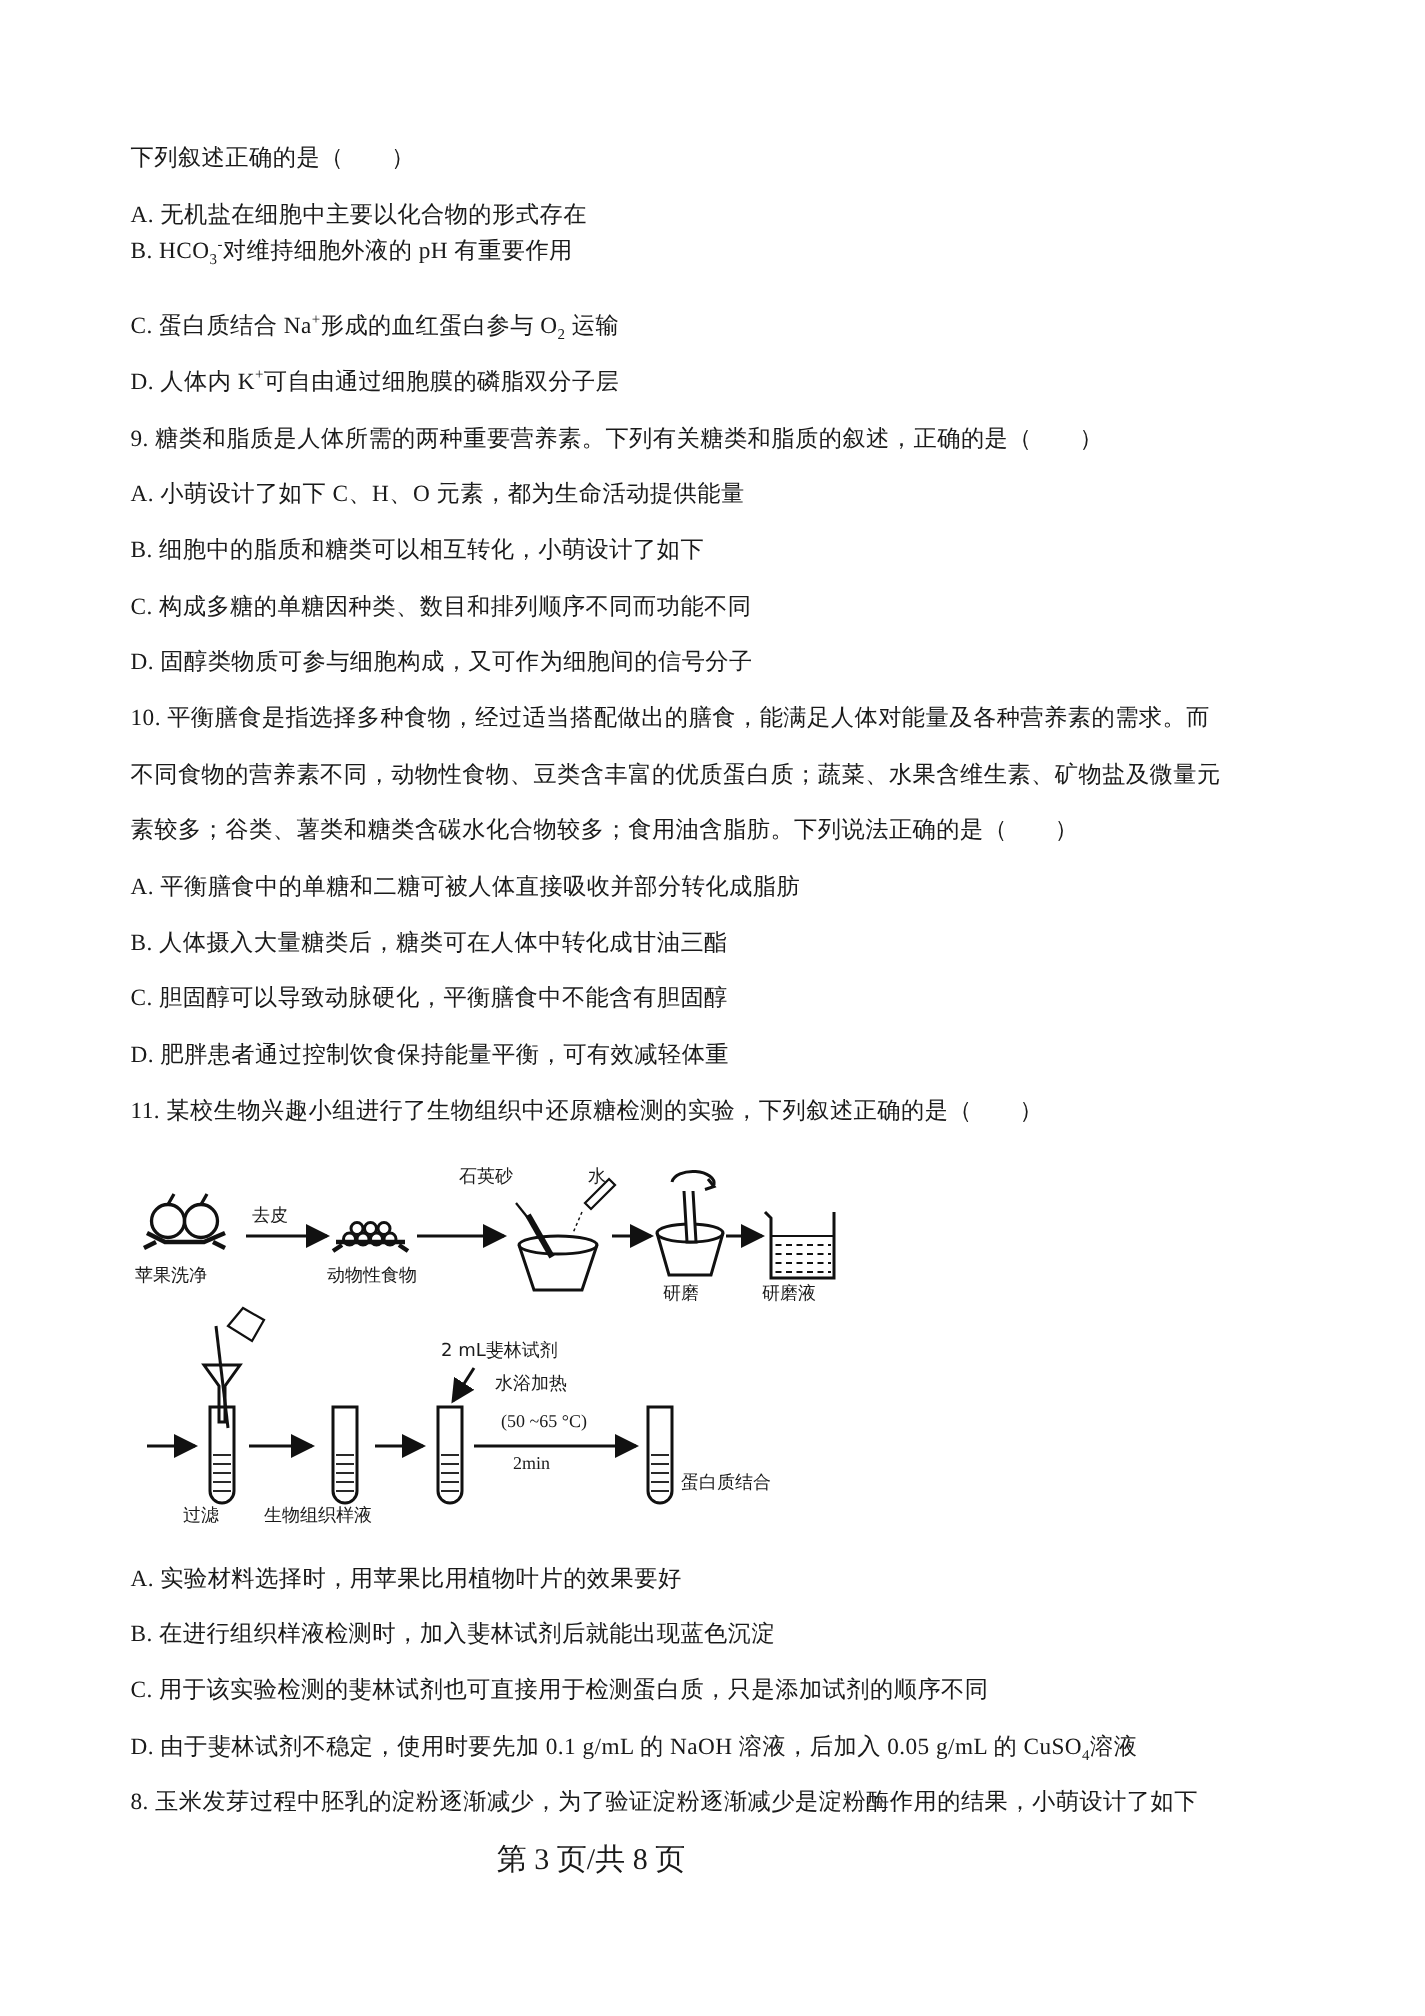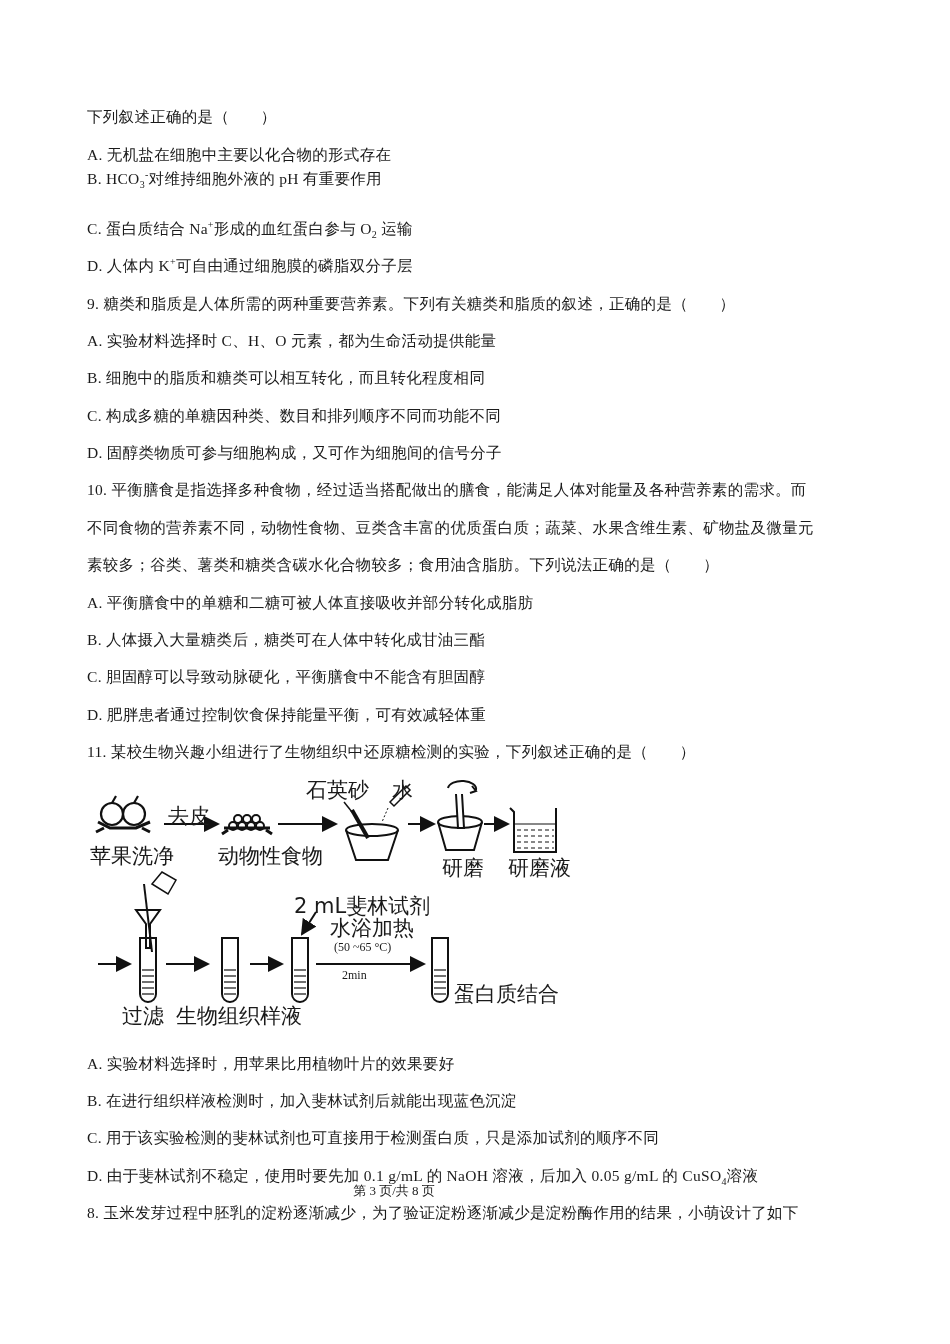--- a/index.html
+++ b/index.html
@@ -1,42 +1,42 @@
 <!DOCTYPE html>
 <html><head>
 <meta charset="utf-8">
 <style>
   html, body { margin: 0; padding: 0; background: #ffffff; }
   body { width: 950px; height: 1344px; position: relative; overflow: hidden;
          font-family: "Liberation Serif", "DejaVu Serif", serif; color: #1a1a1a; }
-  .line { position: absolute; left: 87px; font-size: 15.5px; line-height: 20px; white-space: nowrap; letter-spacing: 0.3px; margin-top: 11px; }
+  .line { position: absolute; left: 87px; font-size: 15.5px; line-height: 20px; white-space: nowrap; letter-spacing: 0.3px; }
   sub, sup { font-size: 10px; line-height: 0; }
   .diagram { position: absolute; left: 90px; top: 772px; width: 500px; height: 262px; }
-  .dlabel { position: absolute; font-family: "DejaVu Sans", sans-serif; font-size: 21px; white-space: nowrap; }
+  .dlabel { position: absolute; font-family: "DejaVu Sans", sans-serif; font-size: 12px; white-space: nowrap; }
   .dlabel-serif { position: absolute; font-family: "Liberation Serif", serif; font-size: 12px; white-space: nowrap; }
-  .footer { position: absolute; top: 1182px; left: 0; width: 788px; text-align: center; font-size: 13px; }
+  .footer { position: absolute; top: 1226px; left: 0; width: 788px; text-align: center; font-size: 20px; }
 </style>
 </head>
 <body>
 
 <div class="line" style="top:96px">下列叙述正确的是（　　）</div>
 <div class="line" style="top:134px">A.  无机盐在细胞中主要以化合物的形式存在</div>
 <div class="line" style="top:158px">
   <span>B. HCO</span><sub>3</sub><sup>-</sup><span>对维持细胞外液的 pH 有重要作用</span>
 </div>
 <div class="line" style="top:208px">
   <span>C.  蛋白质结合 Na</span><sup>+</sup><span>形成的血红蛋白参与 O</span><sub>2</sub><span> 运输</span>
 </div>
 <div class="line" style="top:245px">
   <span>D.  人体内 K</span><sup>+</sup><span>可自由通过细胞膜的磷脂双分子层</span>
 </div>
 
 <div class="line" style="top:283px">9.  糖类和脂质是人体所需的两种重要营养素。下列有关糖类和脂质的叙述，正确的是（　　）</div>
-<div class="line" style="top:320px">A.  实验材料选择时 C、H、O 元素，都为生命活动提供能量</div>
-<div class="line" style="top:357px">B.  细胞中的脂质和糖类可以相互转化，而且转化程度相同</div>
+<div class="line" style="top:320px">A.  小萌设计了如下 C、H、O 元素，都为生命活动提供能量</div>
+<div class="line" style="top:357px">B.  细胞中的脂质和糖类可以相互转化，小萌设计了如下</div>
 <div class="line" style="top:395px">C.  构成多糖的单糖因种类、数目和排列顺序不同而功能不同</div>
 <div class="line" style="top:432px">D.  固醇类物质可参与细胞构成，又可作为细胞间的信号分子</div>
 
 <div class="line" style="top:469px">10.  平衡膳食是指选择多种食物，经过适当搭配做出的膳食，能满足人体对能量及各种营养素的需求。而</div>
 <div class="line" style="top:507px">不同食物的营养素不同，动物性食物、豆类含丰富的优质蛋白质；蔬菜、水果含维生素、矿物盐及微量元</div>
 <div class="line" style="top:544px">素较多；谷类、薯类和糖类含碳水化合物较多；食用油含脂肪。下列说法正确的是（　　）</div>
 <div class="line" style="top:582px">A.  平衡膳食中的单糖和二糖可被人体直接吸收并部分转化成脂肪</div>
 <div class="line" style="top:619px">B.  人体摄入大量糖类后，糖类可在人体中转化成甘油三酯</div>
 <div class="line" style="top:656px">C.  胆固醇可以导致动脉硬化，平衡膳食中不能含有胆固醇</div>
 <div class="line" style="top:694px">D.  肥胖患者通过控制饮食保持能量平衡，可有效减轻体重</div>

